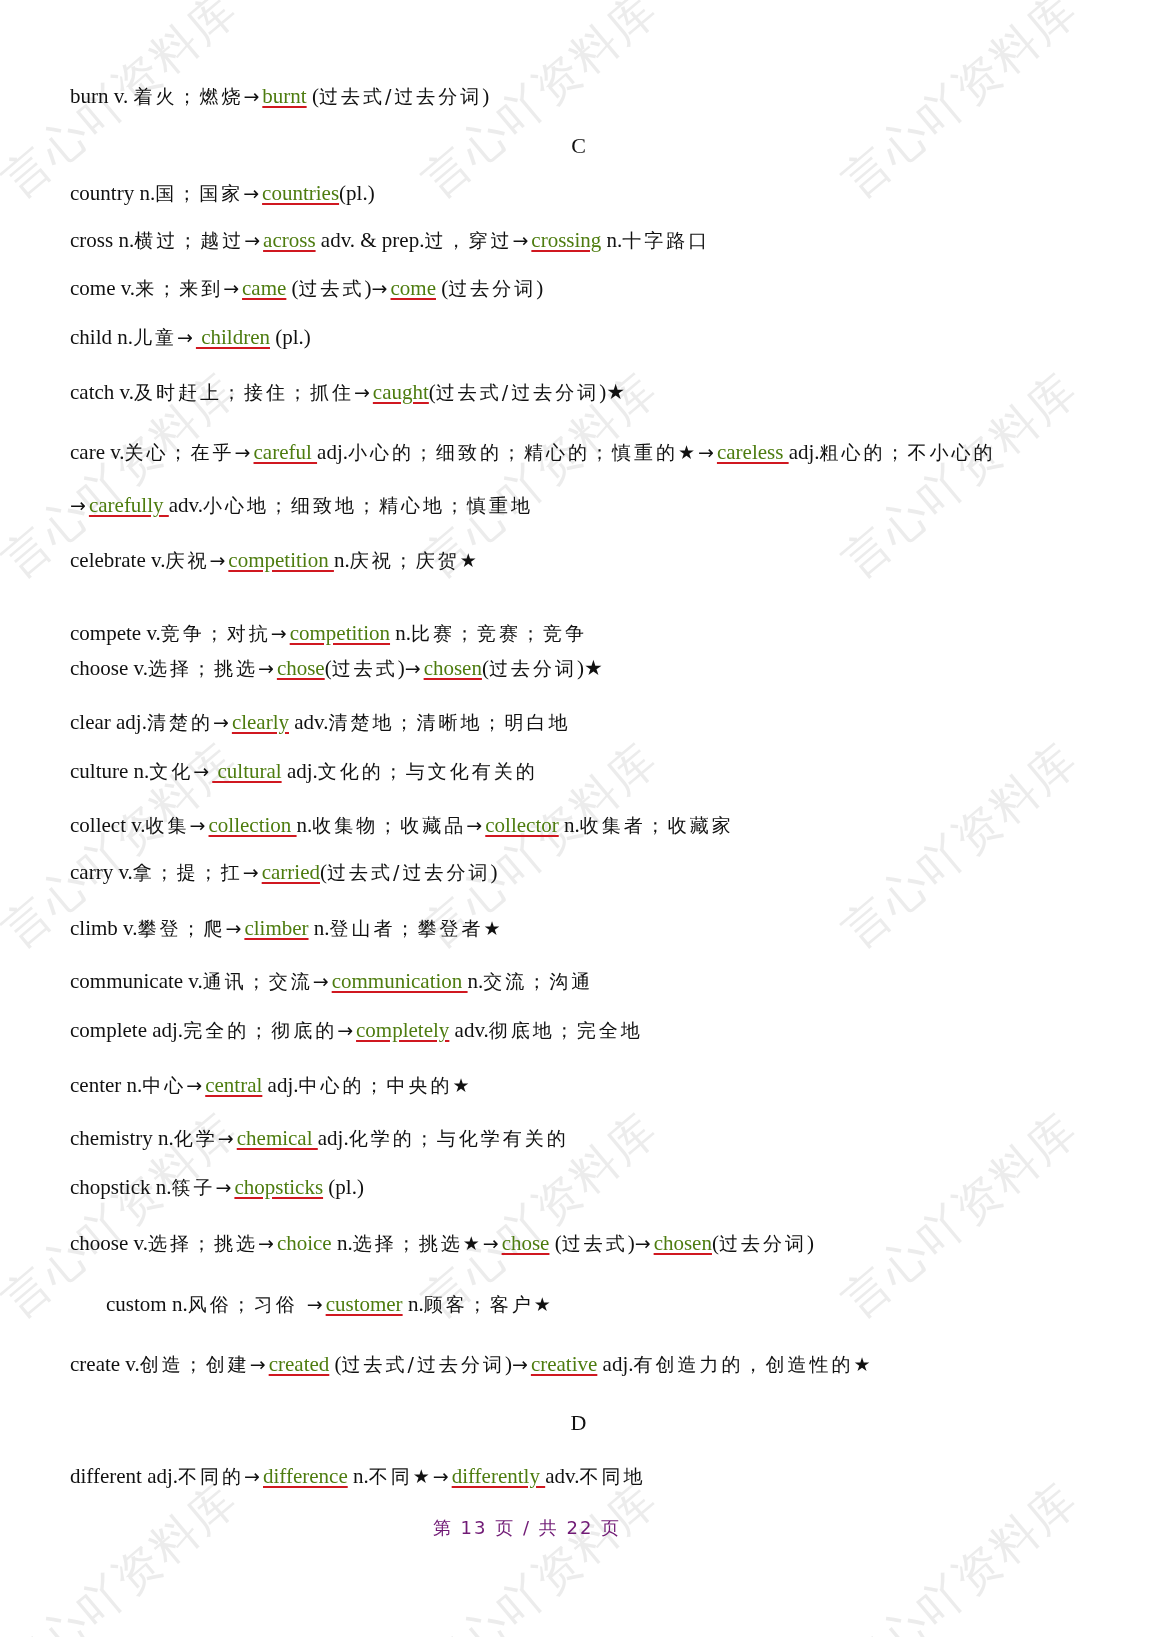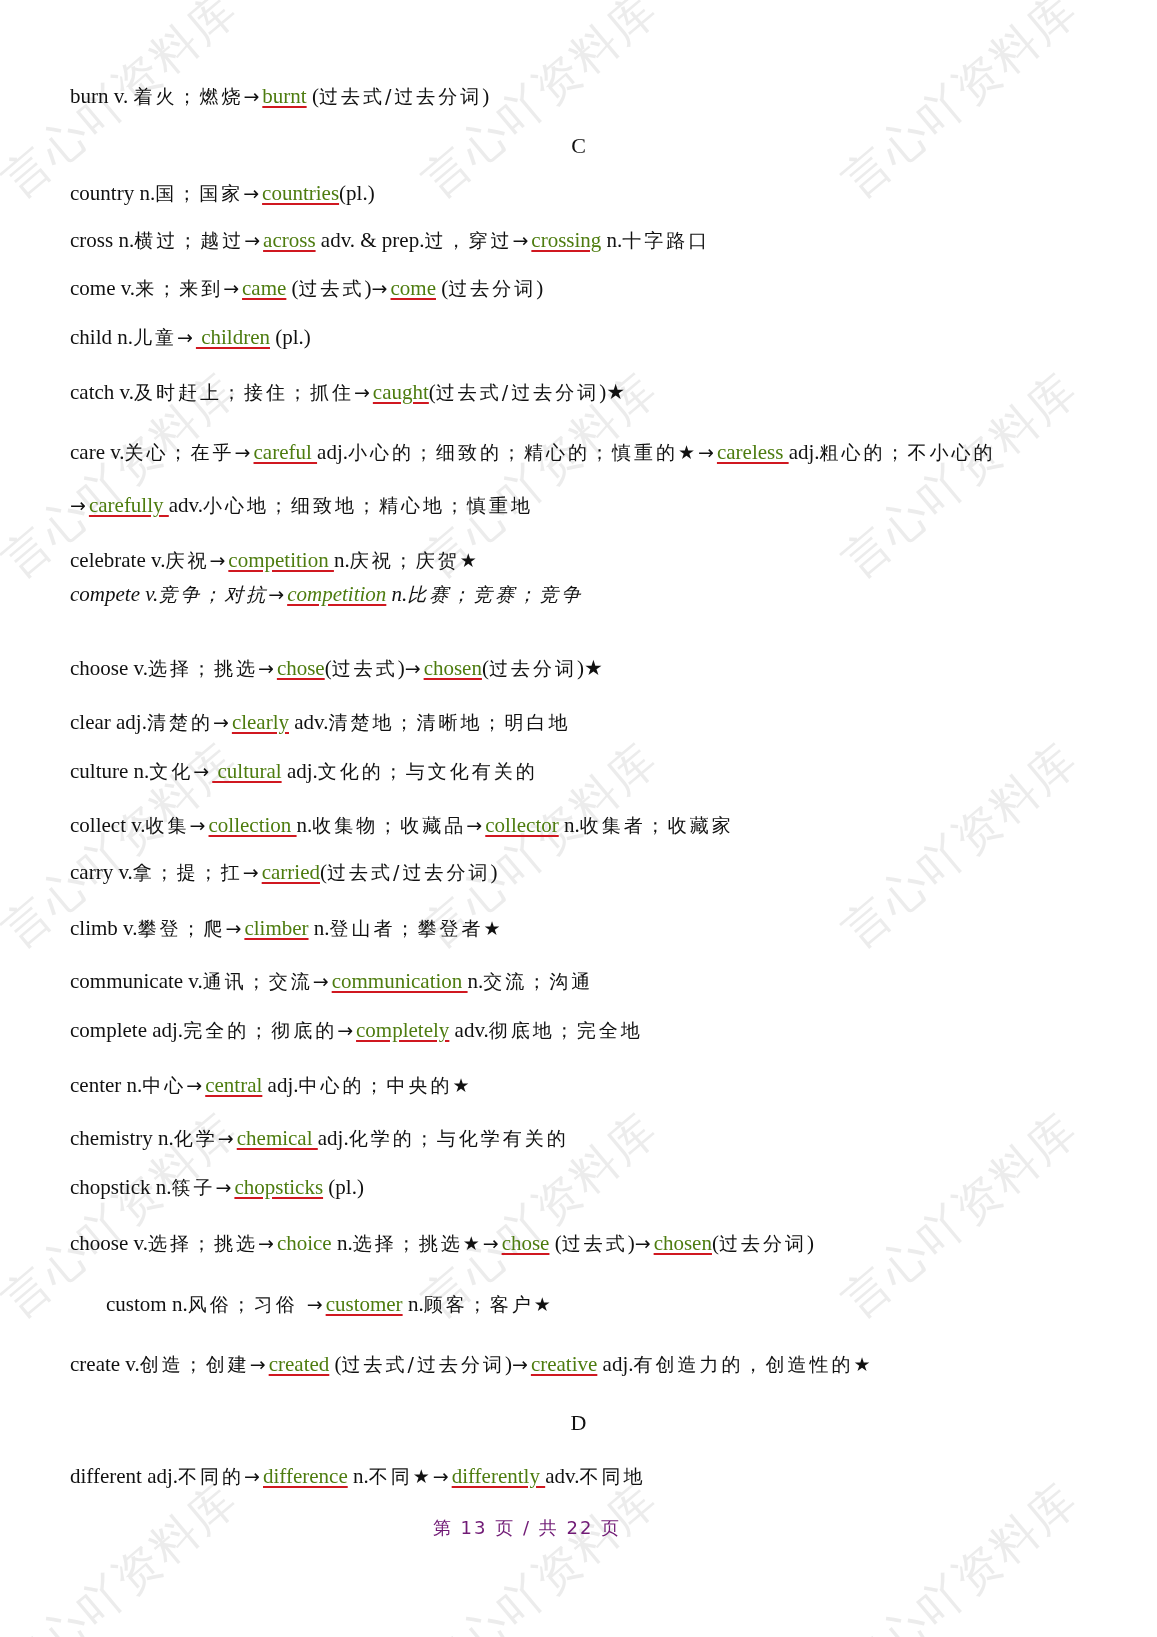--- a/index.html
+++ b/index.html
@@ -47,21 +47,21 @@
   <div id="entries">
       <div class="line" style="top: 86px;"><span class="">burn v. </span><span class="zh">着火；燃烧→</span><span class="red u">burnt</span><span class=""> (</span><span class="zh">过去式/过去分词</span><span class="">)</span></div>
       <div class="line" style="top: 183px;"><span class="">country    n.</span><span class="zh">国；国家→</span><span class="red u">countries</span><span class="">(pl.)</span></div>
       <div class="line" style="top: 230px;"><span class="">cross    n.</span><span class="zh">横过；越过→</span><span class="red u">across</span><span class=""> adv. &amp; prep.</span><span class="zh">过，穿过→</span><span class="red u">crossing</span><span class=""> n.</span><span class="zh">十字路口</span></div>
       <div class="line" style="top: 278px; text-align: center;"><span class="">come v.</span><span class="zh">来；来到→</span><span class="red u">came</span><span class=""> (</span><span class="zh">过去式</span><span class="">)</span><span class="zh">→</span><span class="red u">come</span><span class=""> (</span><span class="zh">过去分词</span><span class="">)</span></div>
       <div class="line" style="top: 327px;"><span class="">child    n.</span><span class="zh">儿童→</span><span class="red u"> children</span><span class=""> (pl.)</span></div>
       <div class="line" style="top: 382px;"><span class="">catch v.</span><span class="zh">及时赶上；接住；抓住→</span><span class="red u">caught</span><span class="">(</span><span class="zh">过去式/过去分词</span><span class="">)★</span></div>
       <div class="line" style="top: 442px;"><span class="">care v.</span><span class="zh">关心；在乎→</span><span class="red u">careful </span><span class="">adj.</span><span class="zh">小心的；细致的；精心的；慎重的★→</span><span class="red u">careless </span><span class="">adj.</span><span class="zh">粗心的；不小心的</span></div>
       <div class="line" style="top: 495px;"><span class="zh">→</span><span class="red u">carefully </span><span class="">adv.</span><span class="zh">小心地；细致地；精心地；慎重地</span></div>
       <div class="line" style="top: 550px;"><span class="">celebrate v.</span><span class="zh">庆祝→</span><span class="red u">competition </span><span class="">n.</span><span class="zh">庆祝；庆贺★</span></div>
-      <div class="line" style="top: 584px; font-style: italic;"><span class="">compete    v.</span><span class="zh">竞争；对抗→</span><span class="red u">competition</span><span class=""> n.</span><span class="zh">比赛；竞赛；竞争</span></div>
+      <div class="line" style="top: 623px;"><span class="">compete    v.</span><span class="zh">竞争；对抗→</span><span class="red u">competition</span><span class=""> n.</span><span class="zh">比赛；竞赛；竞争</span></div>
       <div class="line" style="top: 658px;"><span class="">choose v.</span><span class="zh">选择；挑选→</span><span class="red u">chose</span><span class="">(</span><span class="zh">过去式</span><span class="">)</span><span class="zh">→</span><span class="red u">chosen</span><span class="">(</span><span class="zh">过去分词</span><span class="">)★</span></div>
       <div class="line" style="top: 712px;"><span class="">clear    adj.</span><span class="zh">清楚的→</span><span class="red u">clearly</span><span class=""> adv.</span><span class="zh">清楚地；清晰地；明白地</span></div>
       <div class="line" style="top: 761px;"><span class="">culture    n.</span><span class="zh">文化→</span><span class="red u"> cultural</span><span class=""> adj.</span><span class="zh">文化的；与文化有关的</span></div>
       <div class="line" style="top: 815px;"><span class="">collect v.</span><span class="zh">收集→</span><span class="red u">collection </span><span class="">n.</span><span class="zh">收集物；收藏品→</span><span class="red u">collector</span><span class=""> n.</span><span class="zh">收集者；收藏家</span></div>
       <div class="line" style="top: 862px;"><span class="">carry v.</span><span class="zh">拿；提；扛→</span><span class="red u">carried</span><span class="">(</span><span class="zh">过去式/过去分词</span><span class="">)</span></div>
       <div class="line" style="top: 918px;"><span class="">climb v.</span><span class="zh">攀登；爬→</span><span class="red u">climber</span><span class="">    n.</span><span class="zh">登山者；攀登者★</span></div>
       <div class="line" style="top: 971px;"><span class="">communicate v.</span><span class="zh">通讯；交流→</span><span class="red u">communication </span><span class="">n.</span><span class="zh">交流；沟通</span></div>
       <div class="line" style="top: 1020px;"><span class="">complete adj.</span><span class="zh">完全的；彻底的→</span><span class="red u">completely</span><span class=""> adv.</span><span class="zh">彻底地；完全地</span></div>
       <div class="line" style="top: 1075px;"><span class="">center n.</span><span class="zh">中心→</span><span class="red u">central</span><span class=""> adj.</span><span class="zh">中心的；中央的★</span></div>
       <div class="line" style="top: 1128px;"><span class="">chemistry n.</span><span class="zh">化学→</span><span class="red u">chemical </span><span class="">adj.</span><span class="zh">化学的；与化学有关的</span></div>

